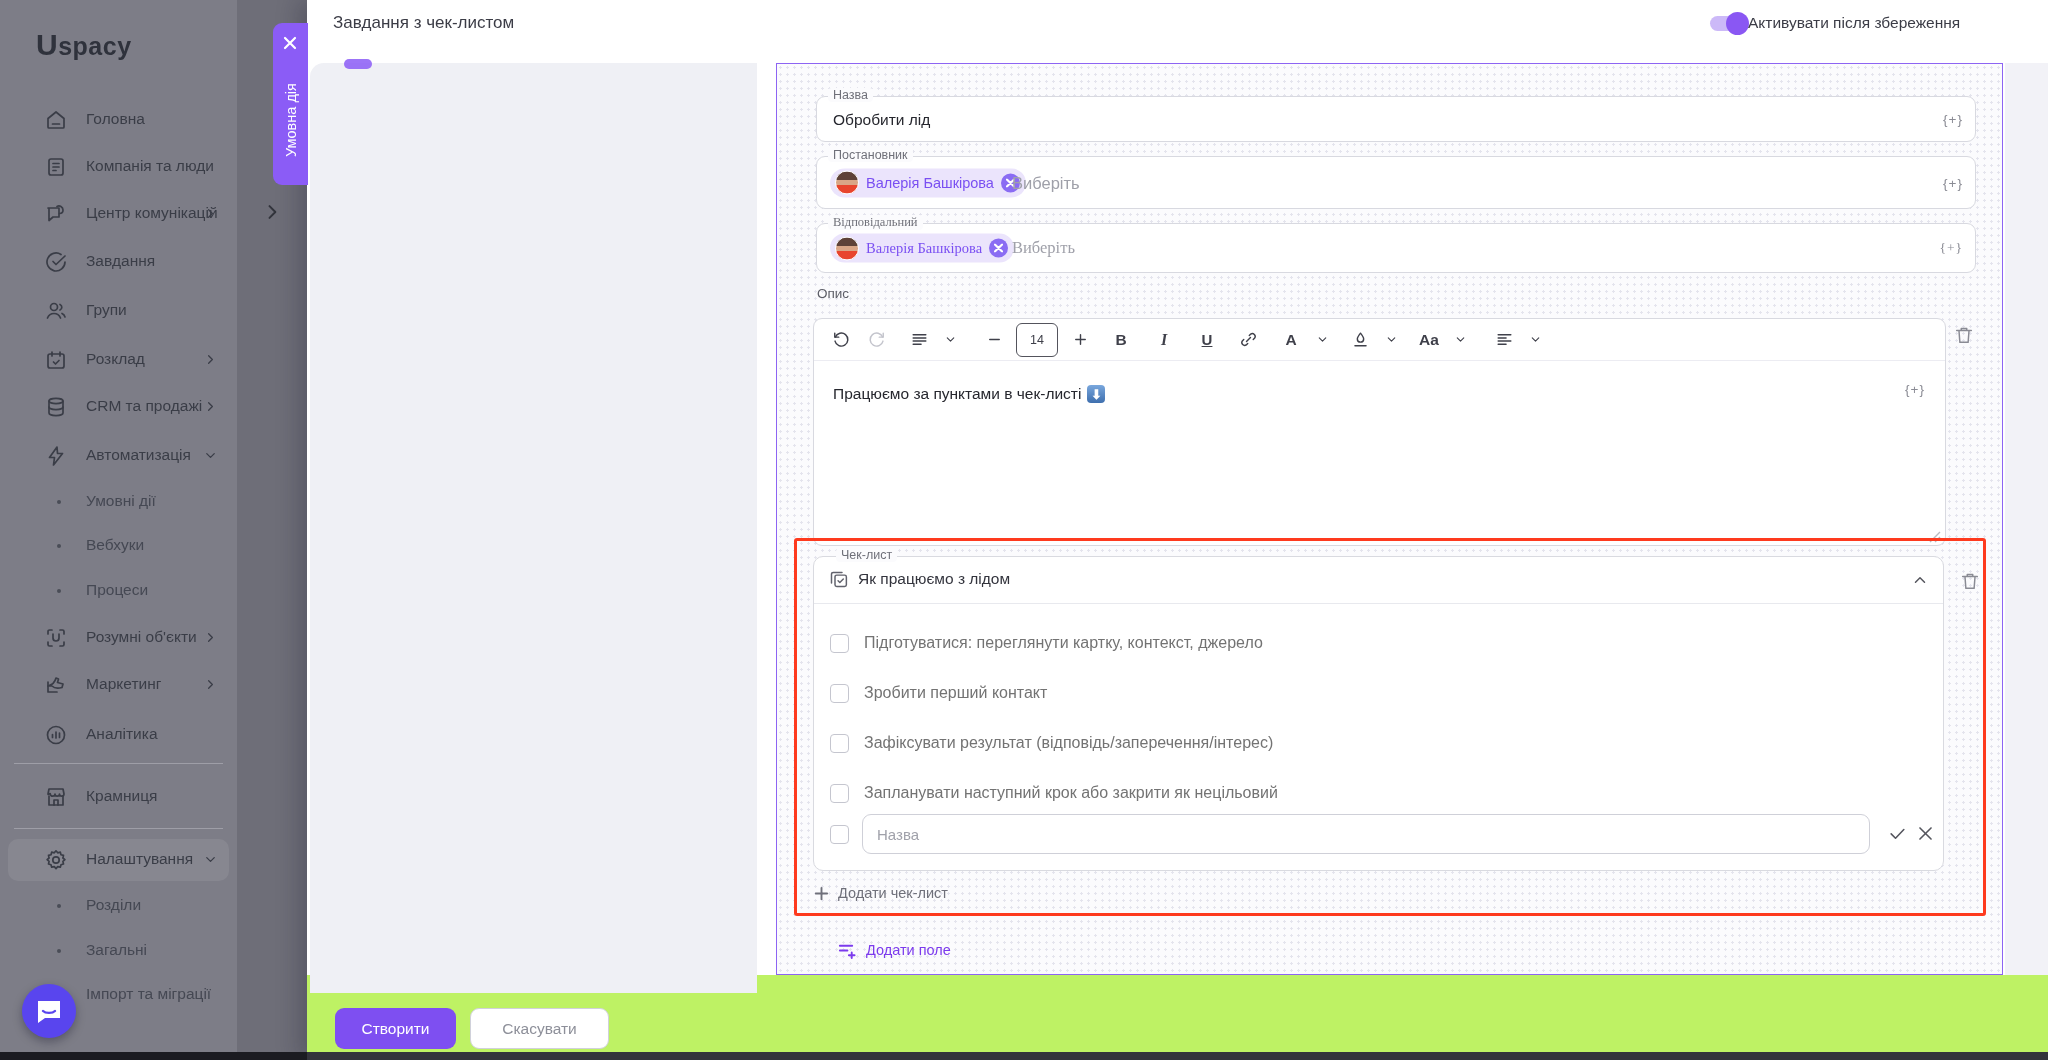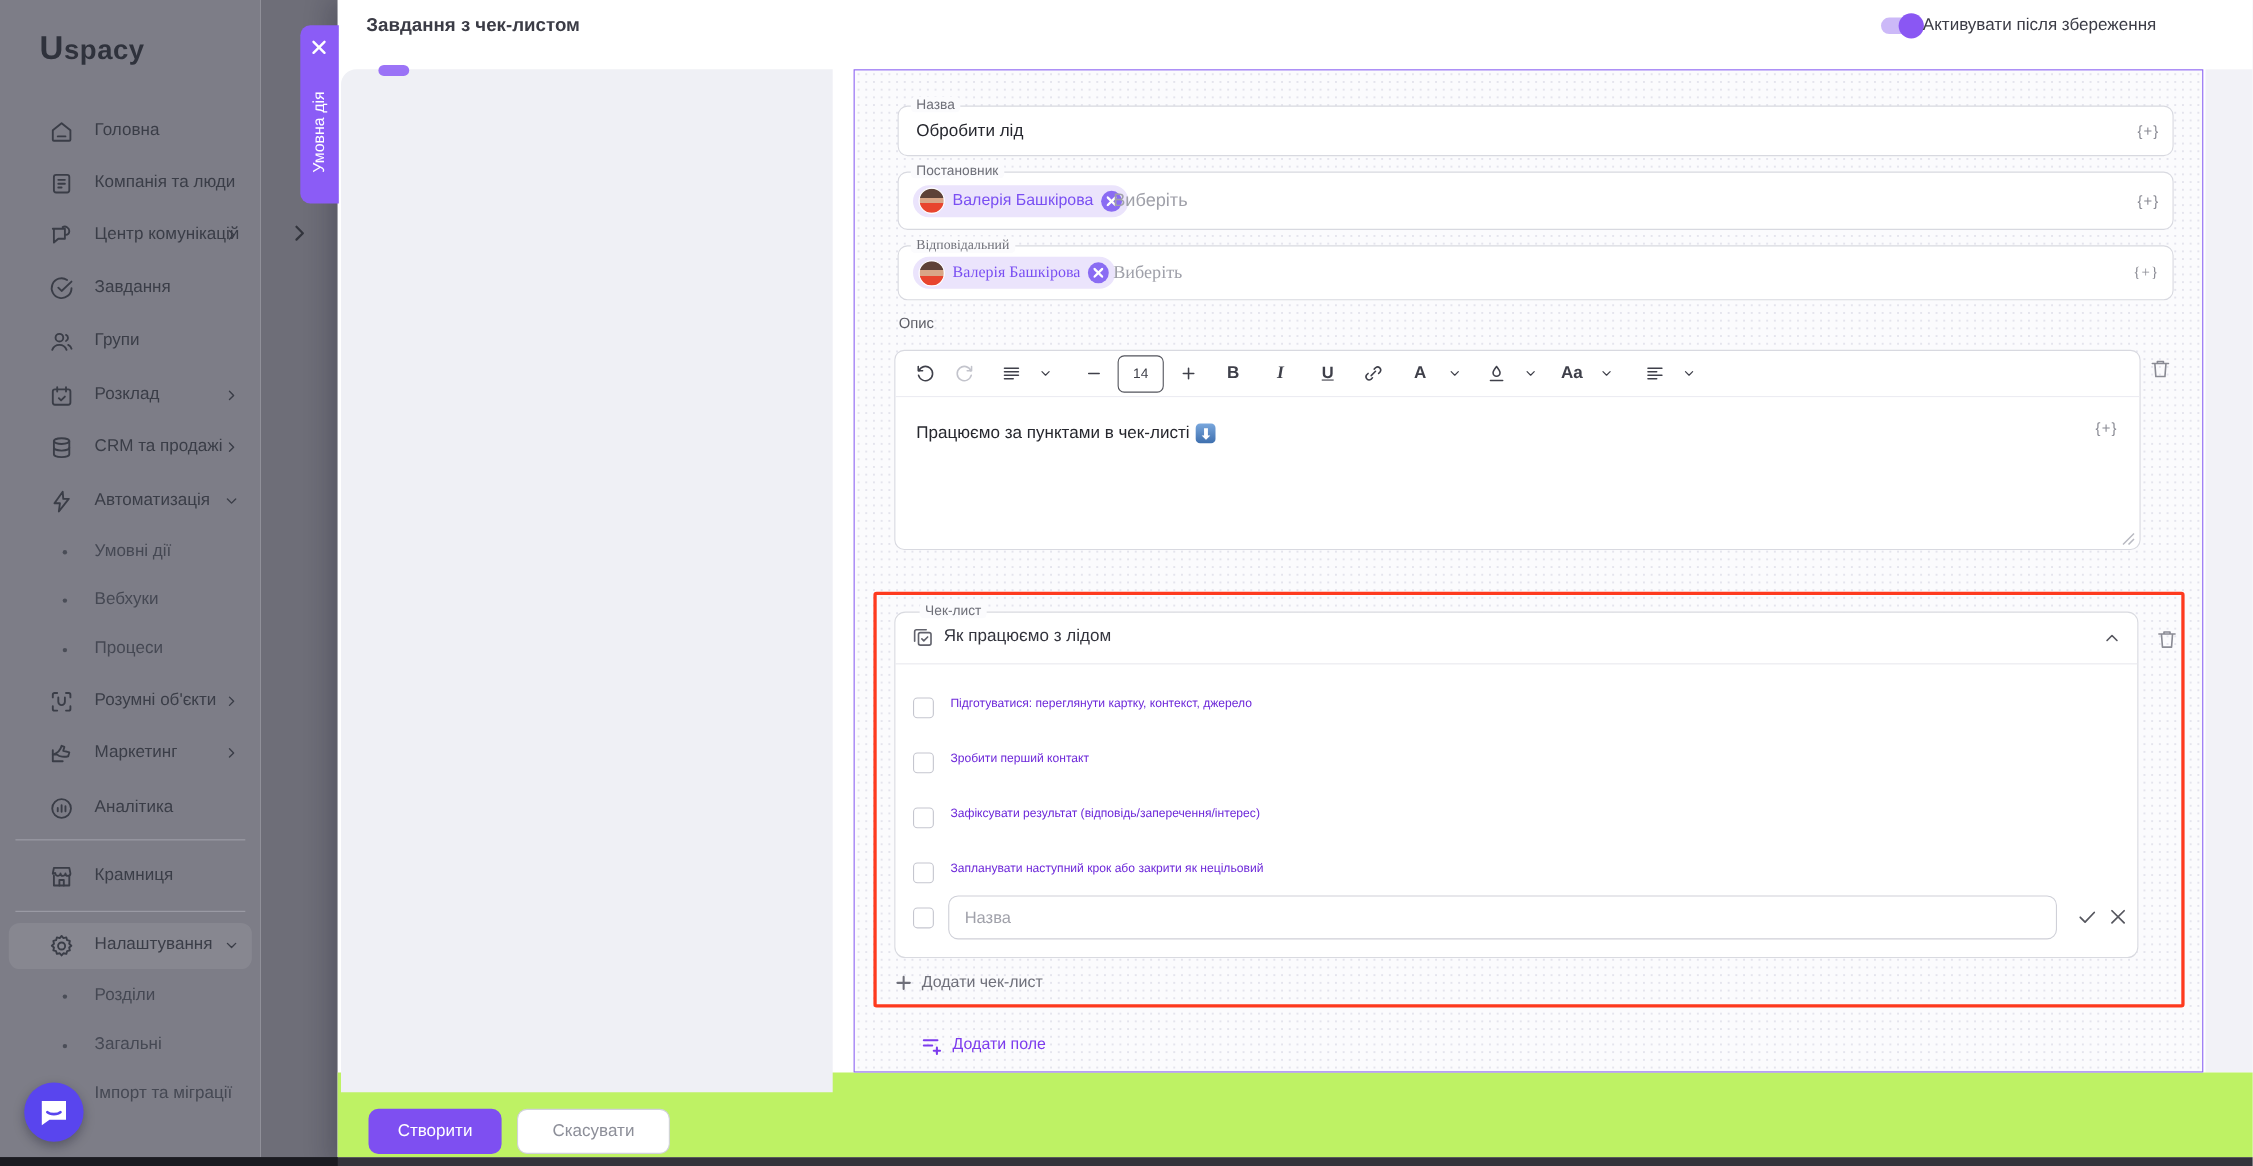--- a/index.html
+++ b/index.html
@@ -28,21 +28,21 @@
   .expand-chev{position:absolute;left:262px;top:202px;width:20px;height:20px;cursor:pointer;}
   .expand-chev svg{width:20px;height:20px;stroke:#32343c;fill:none;stroke-width:2.4;stroke-linecap:round;stroke-linejoin:round;}
   
   .vtab{position:absolute;left:273px;top:23px;width:35px;height:162px;background:#8b5cf6;border-radius:9px 0 0 9px;z-index:6;cursor:pointer;}
   .vtab .vclose{position:absolute;left:8px;top:11px;width:18px;height:18px;}
   .vtab .vclose svg{width:18px;height:18px;stroke:#fff;stroke-width:2.2;fill:none;stroke-linecap:round;}
   .vtab .vlabel{position:absolute;left:0;top:38px;width:35px;height:118px;color:#fff;font-size:14.5px;
     writing-mode:vertical-rl;transform:rotate(180deg);display:flex;align-items:center;justify-content:center;white-space:nowrap;}
   
   .drawer{position:absolute;left:307px;top:0;width:1741px;height:1060px;background:#ffffff;box-shadow:-10px 0 20px rgba(25,25,40,.22);}
-  .dtitle{position:absolute;left:26px;top:13px;font-size:17px;font-weight:700;color:#3b3c46;}
+  .dtitle{position:absolute;left:26px;top:13px;font-size:17px;font-weight:400;color:#3b3c46;}
   .toggle-wrap{position:absolute;right:305px;top:14px;height:22px;cursor:pointer;}
   .toggle-track{position:absolute;right:0;top:2px;width:36px;height:15px;border-radius:8px;background:#ccb9f8;}
   .toggle-knob{position:absolute;right:-3px;top:-2px;width:23px;height:23px;border-radius:50%;background:#8a57f3;}
   .toggle-label{position:absolute;left:1441px;top:14px;font-size:15.5px;color:#3b3c46;white-space:nowrap;}
   .canvas-panel{position:absolute;left:3px;top:63px;width:447px;height:930px;background:#eff0f5;border-top-left-radius:14px;z-index:2;}
   .canvas-artifact{position:absolute;left:34px;top:-4px;width:28px;height:10px;background:#8b5cf6;border-radius:5px;opacity:.85;}
   .right-gutter{position:absolute;left:1698px;top:63px;width:43px;height:912px;background:#f2f2f7;}
   .dfooter{position:absolute;left:0;top:975px;width:1741px;height:77px;background:#bef264;}
   .btn-create{position:absolute;left:28px;top:33px;width:121px;height:41px;border:none;border-radius:9px;background:#7e4ff1;color:#fff;font-size:15.5px;font-family:inherit;cursor:pointer;}
   .btn-cancel{position:absolute;left:163px;top:33px;width:139px;height:41px;border:1px solid #d0d1da;border-radius:9px;background:#fff;color:#8d8f99;font-size:15.5px;font-family:inherit;cursor:pointer;}
@@ -58,21 +58,21 @@
   .token{position:absolute;right:12px;top:50%;transform:translateY(-50%);font-size:13.5px;color:#8a8b94;cursor:pointer;letter-spacing:1px;}
   .chip{position:absolute;left:13px;top:50%;transform:translateY(-50%);height:29px;border-radius:15px;background:#ebe4fc;display:flex;align-items:center;padding:0 6px 0 5px;gap:7px;cursor:pointer;justify-content:flex-end;}
   .avatar{width:22px;height:22px;border-radius:50%;border:1px solid #fff;
     background:linear-gradient(180deg,#5e4238 0%,#5e4238 38%,#d9a687 38%,#d9a687 60%,#e8452e 60%);}
   .chipname{font-size:14.5px;color:#7a4ff2;white-space:nowrap;}
   .chip-x{width:19px;height:19px;border-radius:50%;background:#8a6cf3;display:flex;align-items:center;justify-content:center;cursor:pointer;}
   .chip-x svg{width:9px;height:9px;stroke:#fff;stroke-width:2.4;fill:none;stroke-linecap:round;}
   .fplaceholder{position:absolute;left:195px;top:50%;transform:translateY(-50%);font-size:16.5px;color:#9fa0a9;}
   .opys-label{position:absolute;left:40px;top:222px;font-size:13.5px;color:#5c5d66;}
   
-  .editor{position:absolute;left:36px;top:254px;width:1133px;height:182px;background:#fff;border:1px solid #d8d9e0;border-radius:9px;box-sizing:border-box;}
+  .editor{position:absolute;left:36px;top:254px;width:1133px;height:228px;background:#fff;border:1px solid #d8d9e0;border-radius:9px;box-sizing:border-box;}
   .toolbar{position:absolute;left:0;top:0;right:0;height:41px;border-bottom:1px solid #ececf2;display:flex;align-items:center;padding:0 14px;gap:0;}
   .tb{height:28px;min-width:26px;display:flex;align-items:center;justify-content:center;color:#3f404a;cursor:pointer;margin-right:9px;}
   .tb svg{width:19px;height:19px;stroke:#3f404a;fill:none;stroke-width:1.8;stroke-linecap:round;stroke-linejoin:round;}
   .tb.disabled svg{stroke:#c3c4cc;}
   .tb.chev{margin-left:-4px;margin-right:12px;}
   .tb.chev svg{width:13px;height:13px;stroke-width:2;}
   .tb-letter{font-size:15.5px;font-weight:700;}
   .tb-i{font-family:"Liberation Serif",serif;font-style:italic;font-weight:600;font-size:16px;}
   .tb-u{text-decoration:underline;font-weight:600;font-size:15px;}
   .fontsize-box{border:1.5px solid #53545c;border-radius:6px;padding:2px 7px;font-size:12.5px;color:#3f404a;}
@@ -90,21 +90,21 @@
   .clist{position:absolute;left:16px;top:15px;width:1131px;height:315px;background:#fff;border:1px solid #d9dae0;border-radius:10px;box-sizing:border-box;}
   .clist-label{position:absolute;left:22px;top:-9px;font-size:12.5px;color:#6f7079;background:#fbfbfd;padding:0 5px;border-radius:4px;}
   .clist-head{position:absolute;left:0;top:0;right:0;height:46px;border-bottom:1px solid #e8e9ee;}
   .clist-head .cicon{position:absolute;left:14px;top:12px;width:21px;height:21px;}
   .clist-head .cicon svg{width:21px;height:21px;stroke:#61626c;fill:none;stroke-width:1.7;stroke-linecap:round;stroke-linejoin:round;}
   .clist-title{position:absolute;left:44px;top:13px;font-size:15.5px;color:#33343d;}
   .clist-collapse{position:absolute;right:14px;top:14px;width:18px;height:18px;cursor:pointer;}
   .clist-collapse svg{width:18px;height:18px;stroke:#55565e;fill:none;stroke-width:2;stroke-linecap:round;stroke-linejoin:round;}
   .citem{position:absolute;left:0;right:0;height:36px;}
   .cbox{position:absolute;left:16px;top:9px;width:17px;height:17px;border:1.5px solid #c5c6cf;border-radius:4px;background:#fff;cursor:pointer;}
-  .citem .clabel{position:absolute;left:50px;top:9px;font-size:11px;color:#6d28d9;white-space:nowrap;}
+  .citem .clabel{position:absolute;left:50px;top:9px;font-size:16px;color:#737373;white-space:nowrap;}
   .newitem{position:absolute;left:0;top:255px;right:0;height:44px;}
   .newitem .cbox{top:13px;}
   .newitem input{position:absolute;left:48px;top:2px;width:1008px;height:40px;border:1px solid #cfd0d8;border-radius:9px;box-sizing:border-box;padding:0 14px;font-size:15px;font-family:inherit;color:#26272e;outline:none;}
   .newitem input::placeholder{color:#a0a1aa;}
   .ni-ok,.ni-cancel{position:absolute;top:12px;width:19px;height:19px;cursor:pointer;}
   .ni-ok{left:1074px;} .ni-cancel{left:1102px;}
   .ni-ok svg,.ni-cancel svg{width:19px;height:19px;stroke:#55565e;fill:none;stroke-width:2;stroke-linecap:round;stroke-linejoin:round;}
   .trash-clist{left:1162px;top:29px;}
   .addlink{position:absolute;left:17px;top:340px;height:24px;display:flex;align-items:center;gap:9px;color:#6f707a;font-size:14.5px;cursor:pointer;}
   .addlink svg{width:15px;height:15px;stroke:#6f707a;stroke-width:2;fill:none;stroke-linecap:round;}

